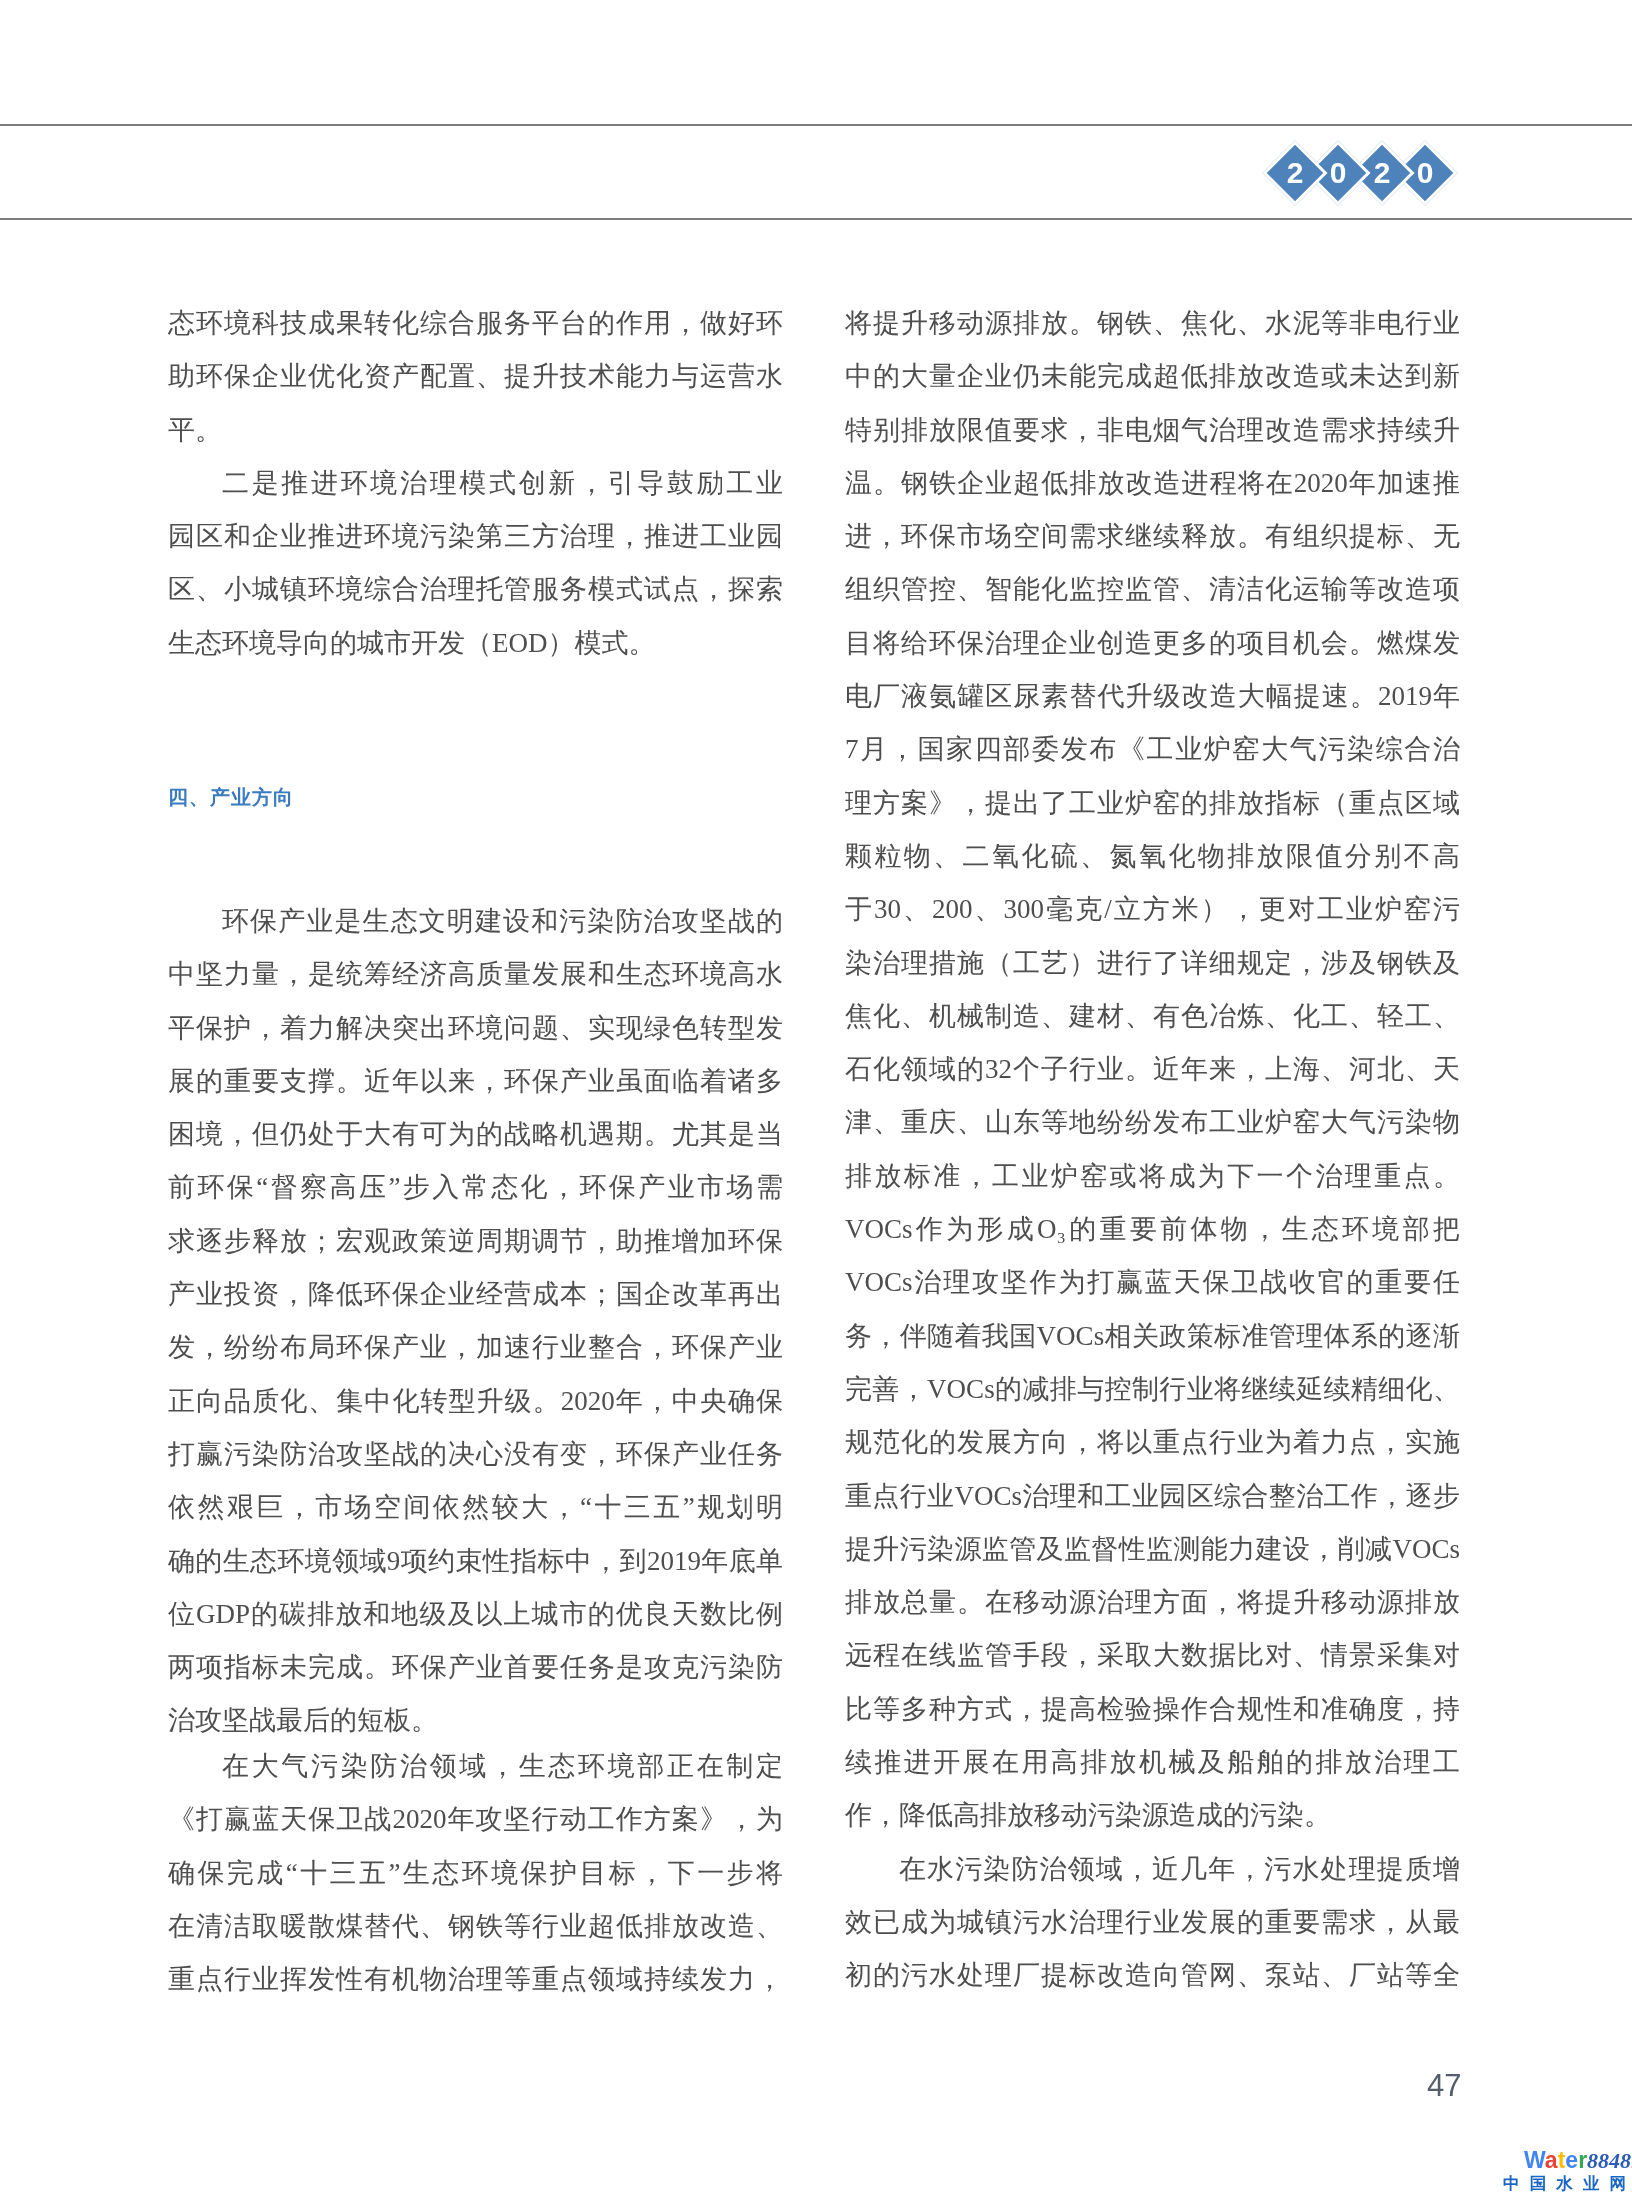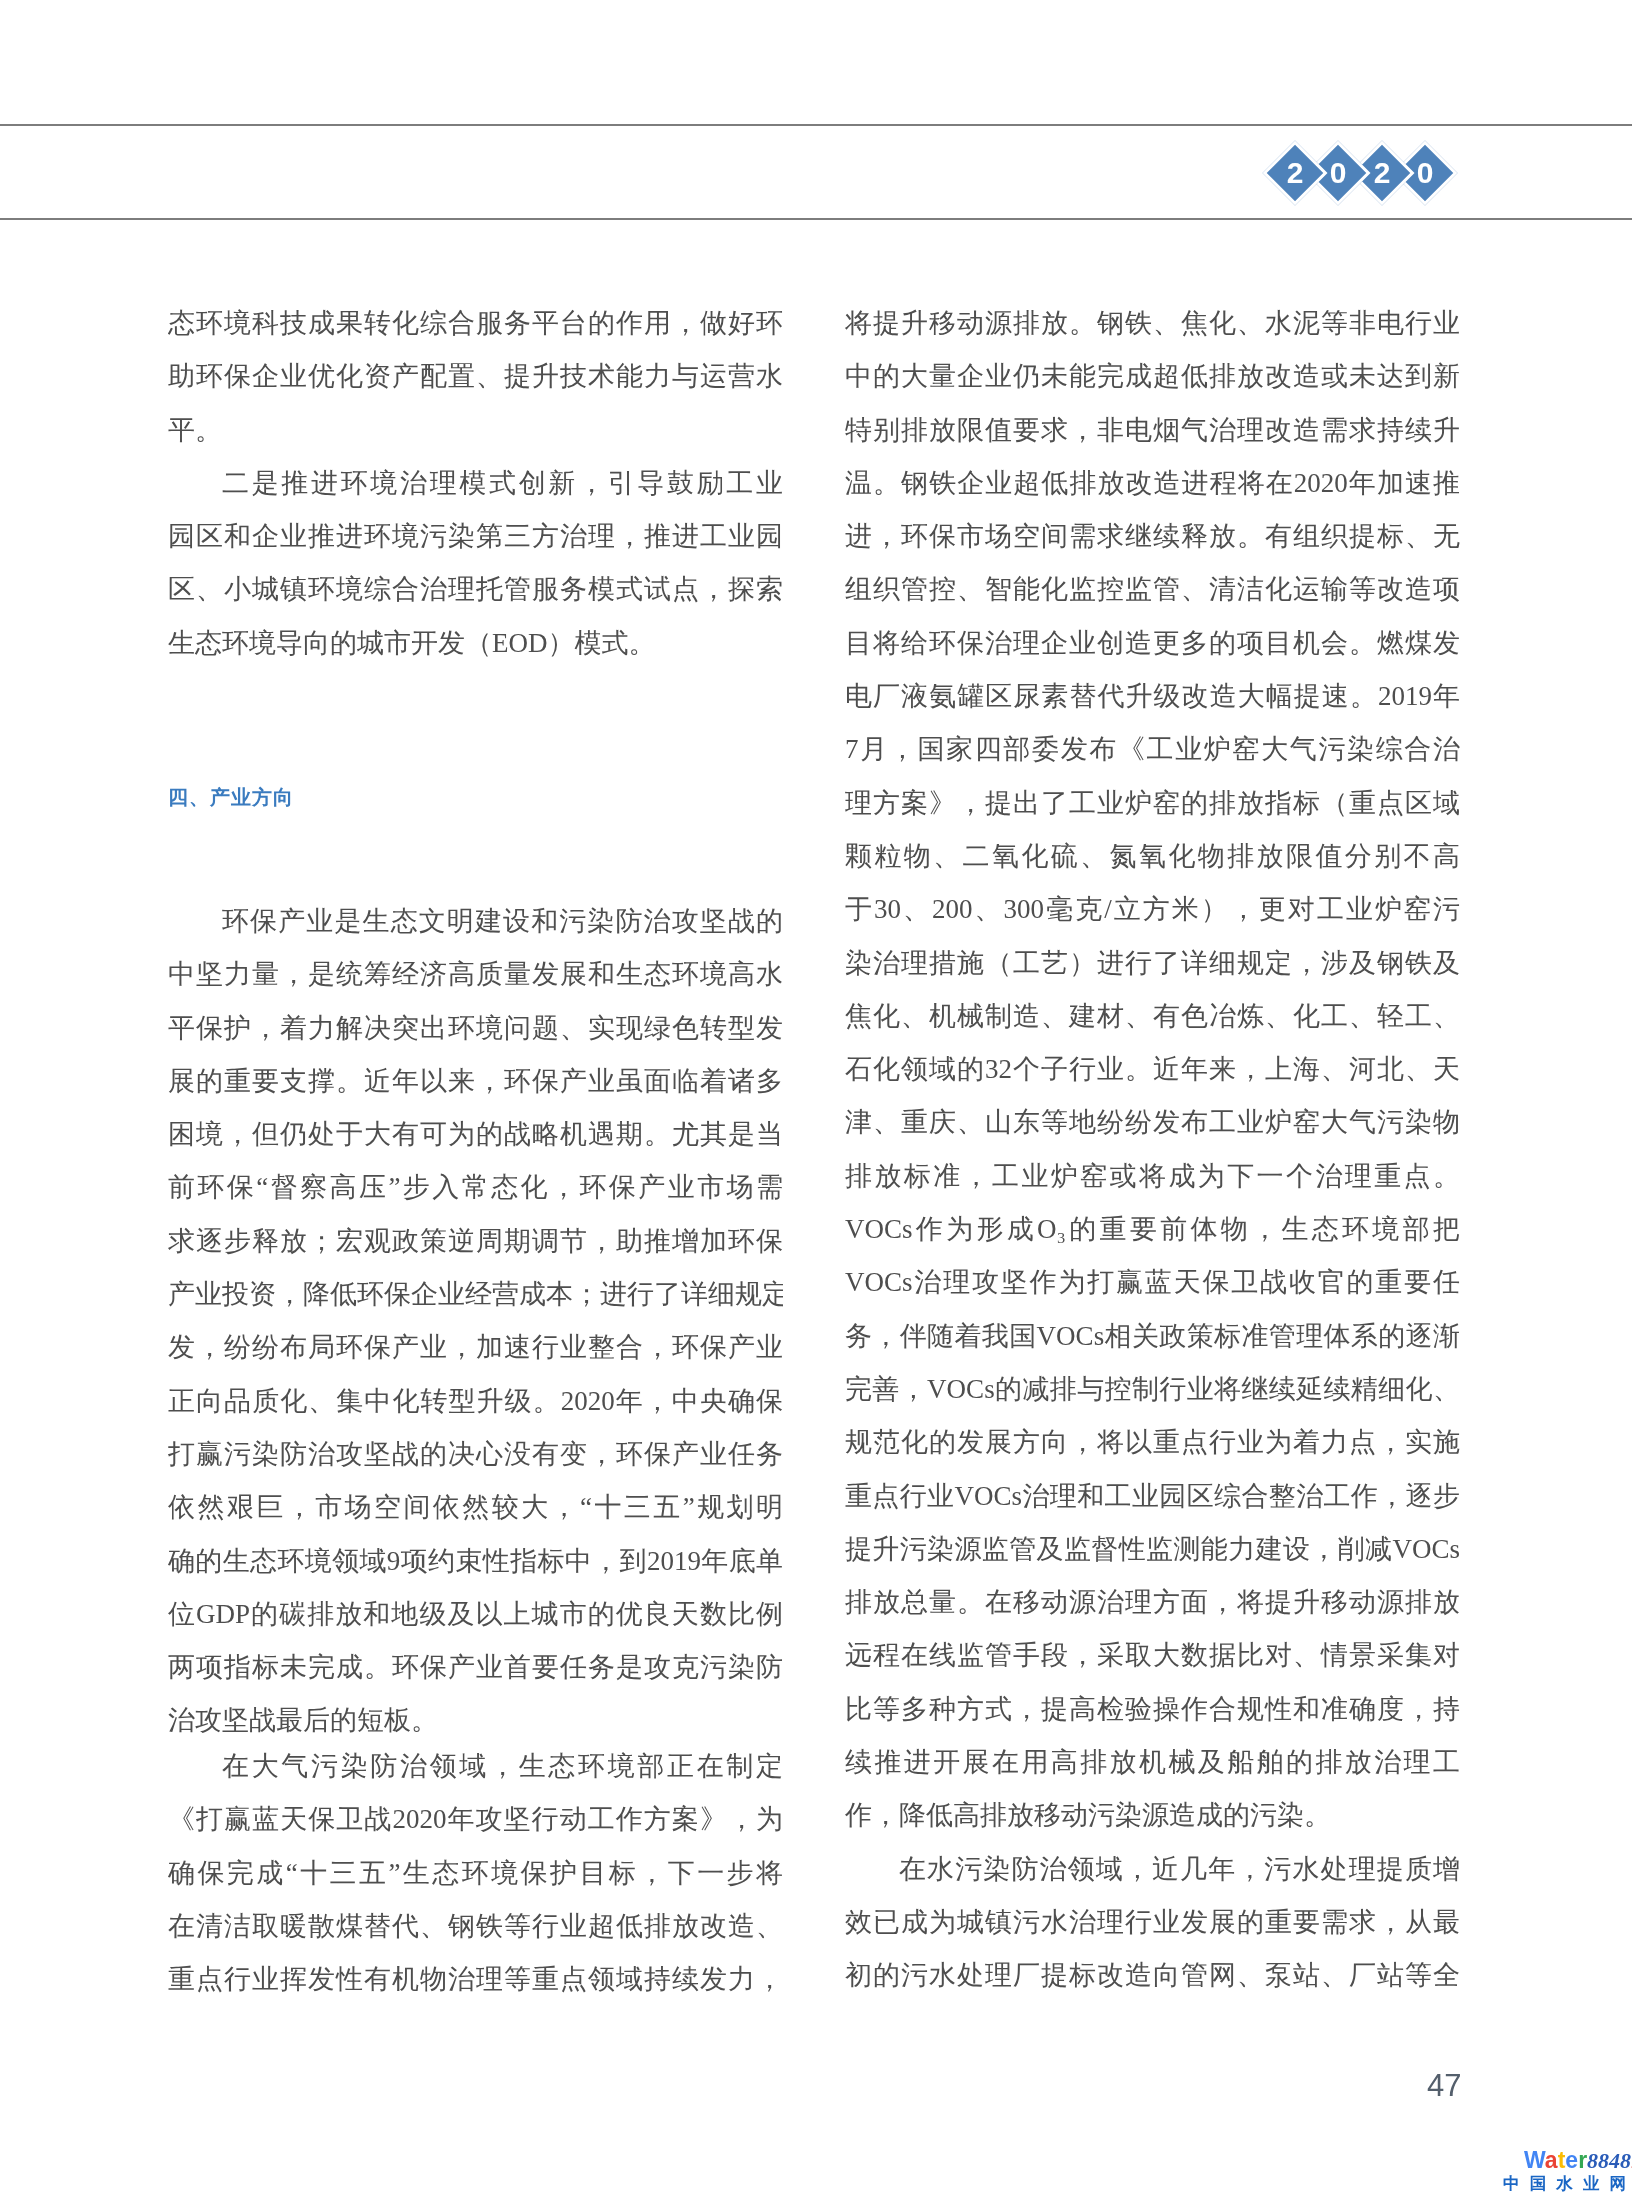--- a/index.html
+++ b/index.html
@@ -72,21 +72,21 @@
   <div class="heading">四、产业方向</div>
 
   <div class="col" id="left-b">
       <div class="line indent">环保产业是生态文明建设和污染防治攻坚战的</div>
       <div class="line">中坚力量，是统筹经济高质量发展和生态环境高水</div>
       <div class="line">平保护，着力解决突出环境问题、实现绿色转型发</div>
       <div class="line">展的重要支撑。近年以来，环保产业虽面临着诸多</div>
       <div class="line">困境，但仍处于大有可为的战略机遇期。尤其是当</div>
       <div class="line">前环保“督察高压”步入常态化，环保产业市场需</div>
       <div class="line">求逐步释放；宏观政策逆周期调节，助推增加环保</div>
-      <div class="line">产业投资，降低环保企业经营成本；进行了详细规定</div>
+      <div class="line">产业投资，降低环保企业经营成本；国企改革再出</div>
       <div class="line">发，纷纷布局环保产业，加速行业整合，环保产业</div>
       <div class="line">正向品质化、集中化转型升级。2020年，中央确保</div>
       <div class="line">打赢污染防治攻坚战的决心没有变，环保产业任务</div>
       <div class="line">依然艰巨，市场空间依然较大，“十三五”规划明</div>
       <div class="line">确的生态环境领域9项约束性指标中，到2019年底单</div>
       <div class="line">位GDP的碳排放和地级及以上城市的优良天数比例</div>
       <div class="line">两项指标未完成。环保产业首要任务是攻克污染防</div>
       <div class="line last">治攻坚战最后的短板。</div>
     </div>
   <div class="col" id="left-c">

